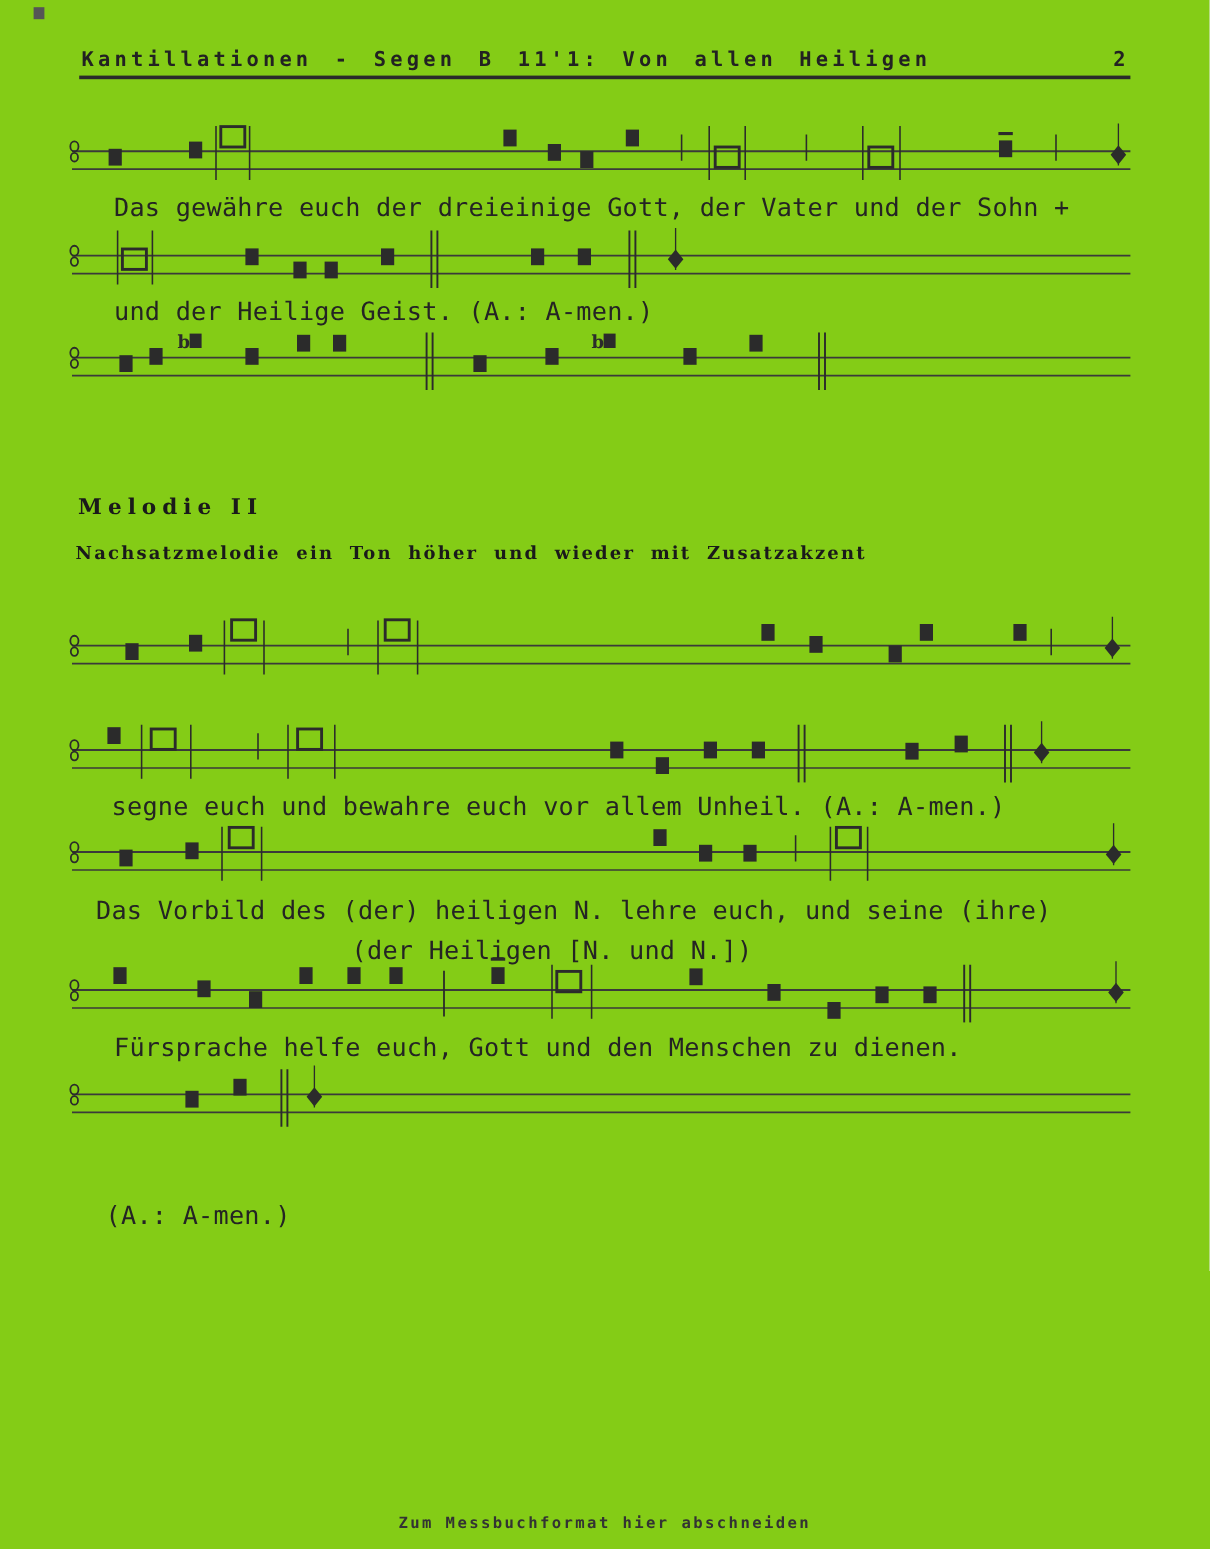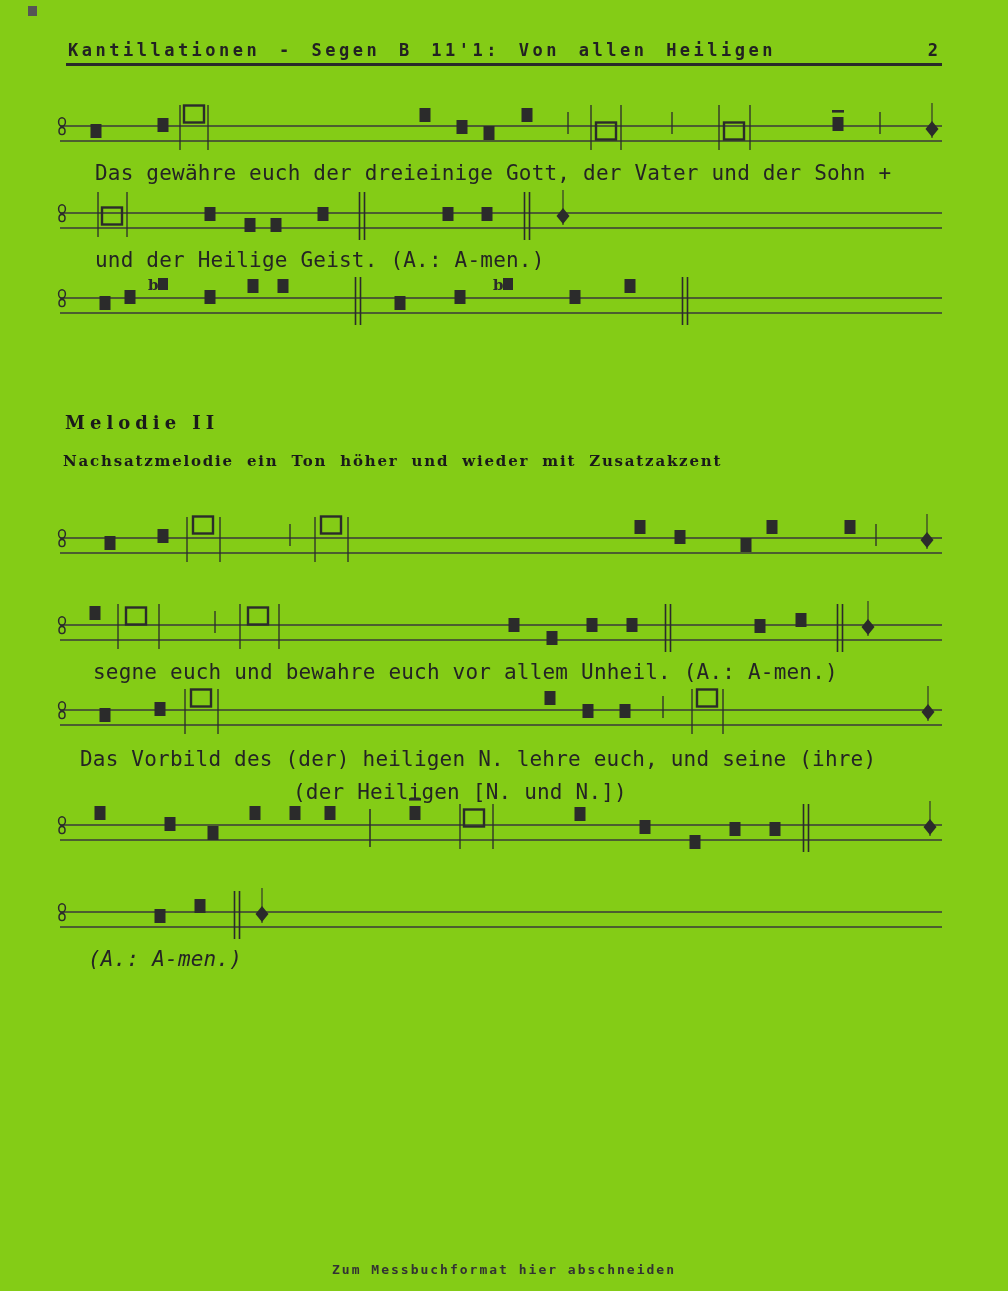--- a/index.html
+++ b/index.html
@@ -25,21 +25,21 @@
     font-family:"DejaVu Sans Mono", monospace;letter-spacing:0.2px;
   }
   .lyric-1{left:95px;top:161px;}
   .lyric-2{left:95px;top:248px;}
   .lyric-3{left:95px;top:341px;}
   .lyric-4{left:95px;top:575px;}
   .lyric-5{left:78px;top:660px;margin-left:15px;}
   .lyric-6a{left:80px;top:747px;}
   .lyric-6b{left:293px;top:769px;margin-top:11px;}
   .lyric-7{left:95px;top:861px;}
-  .lyric-8{left:88px;top:947px;font-style:italic;}
+  .lyric-8{left:88px;top:1001px;}
   
   .melodie{
     position:absolute;left:65px;top:412px;font-family:"DejaVu Serif", serif;
     font-weight:bold;font-size:18px;letter-spacing:5px;color:#1a1a1a;white-space:nowrap;
   }
   .subtitle{
     position:absolute;left:63px;top:452px;font-family:"DejaVu Serif", serif;
     font-weight:bold;font-size:15px;letter-spacing:1.8px;word-spacing:6px;
     color:#1a1a1a;white-space:nowrap;
   }
@@ -64,20 +64,21 @@
 
   <div class="lyric lyric-1">Das gewähre euch der dreieinige Gott, der Vater und der Sohn +</div>
   <div class="lyric lyric-2">und der Heilige Geist. (A.: A-men.)</div>
 
   <div class="melodie">Melodie II</div>
   <div class="subtitle">Nachsatzmelodie ein Ton höher und wieder mit Zusatzakzent</div>
 
   <div class="lyric lyric-5">segne euch  und bewahre euch vor allem Unheil. (A.: A-men.)</div>
   <div class="lyric lyric-6a">Das Vorbild des (der) heiligen N. lehre euch, und seine (ihre)</div>
   <div class="lyric lyric-6b">(der Heiligen [N. und N.])</div>
+  <div class="lyric lyric-7">Fürsprache helfe euch, Gott und den Menschen zu dienen.</div>
   <div class="lyric lyric-8">(A.: A-men.)</div>
 
   <div class="footer">Zum Messbuchformat hier abschneiden</div>
 
   <div id="staves">
       <svg class="staff-svg" width="1008" height="110" viewBox="0 0 1008 110" style="top: 81px;">
         <line x1="60" y1="45" x2="942" y2="45" stroke="#3a3a3a" stroke-width="1.6"></line>
         <line x1="60" y1="60" x2="942" y2="60" stroke="#3a3a3a" stroke-width="1.4"></line>
         <g>
           <ellipse cx="62" cy="41" rx="3.4" ry="4.2" fill="none" stroke="#2b2b2b" stroke-width="1.5"></ellipse>

